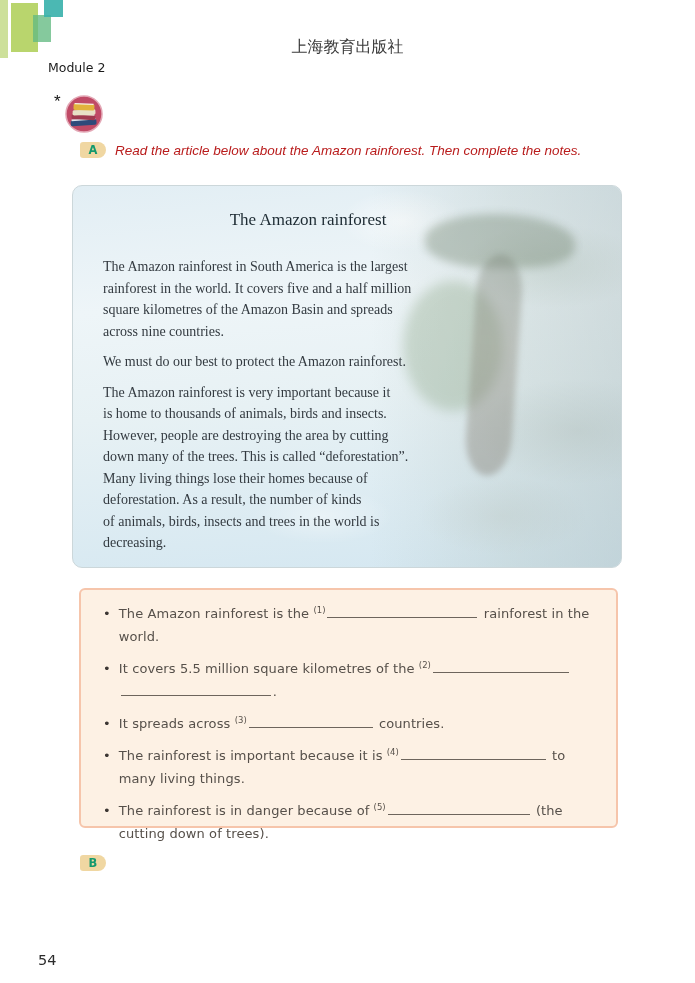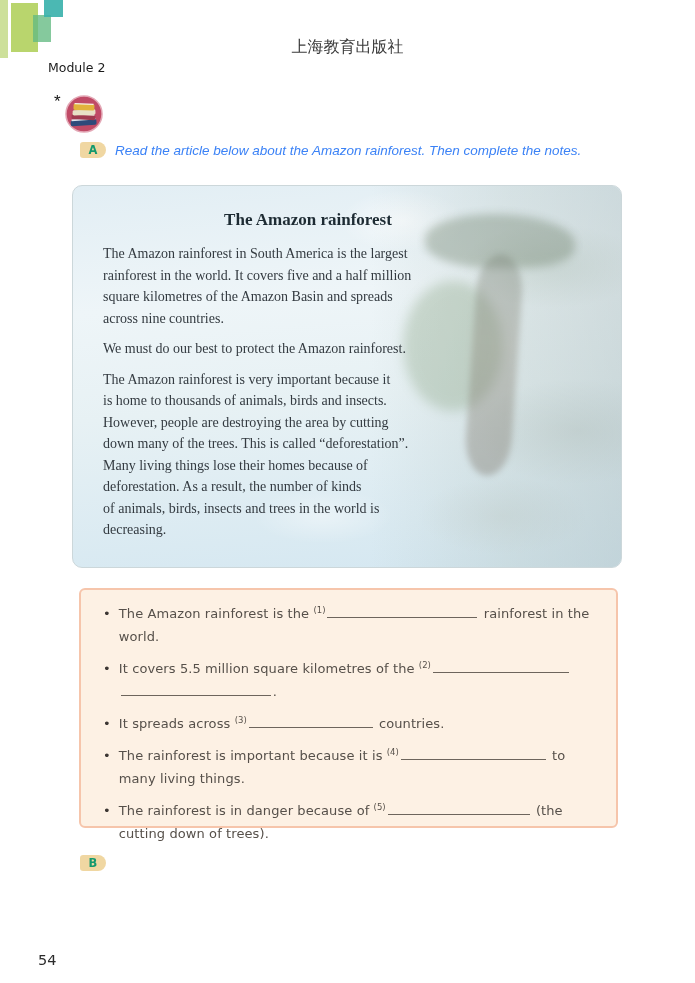--- a/index.html
+++ b/index.html
@@ -37,21 +37,21 @@
   .task-a { left:80px; top:141px; width:565px; }
   .task-b { left:80px; top:854px; width:580px; }
   .badge {
     flex:0 0 auto; width:26px; height:16px; margin-top:1px;
     background:var(--badge-bg,#f0d7a2); color:var(--badge-letter,#14996e);
     border-radius:4px 10px 10px 4px;
     display:inline-flex; align-items:center; justify-content:center;
     font-weight:bold; font-size:11.5px; font-family:"DejaVu Sans", sans-serif;
   }
   .instruction {
-    font-style:italic; font-size:13.5px; line-height:1.45; color:#3b82f6;
+    font-style:italic; font-size:13.5px; line-height:1.45; color:#b91c1c;
     font-family:"Liberation Sans", sans-serif; white-space:pre-line;
   }
 
   
   .article-box {
     position:absolute; left:72px; top:185px; width:550px; height:383px;
     border-radius:10px; border:1px solid #ccd7da; overflow:hidden;
     background:linear-gradient(175deg,#e2eef4 0%, #eef5f8 30%, #e7f1f4 55%, #d4e7f1 100%);
   }
   .foliage { position:absolute; inset:0;
@@ -67,22 +67,22 @@
   .branch { position:absolute; left:398px; top:68px; width:46px; height:222px;
     background:linear-gradient(180deg,#7c8579,#8d897b 40%,#7b7469);
     opacity:.38; filter:blur(3px); border-radius:24px/40px; transform:rotate(4deg); }
   .croc-head { position:absolute; left:352px; top:28px; width:150px; height:54px;
     background:#5f7258; opacity:.32; filter:blur(4px); border-radius:50% 60% 40% 50%; }
   .green-blob { position:absolute; left:330px; top:95px; width:100px; height:130px;
     background:#6f8f63; opacity:.26; filter:blur(6px); border-radius:50%; }
 
   .article-inner { position:relative; padding:24px 0 0 30px; width:440px; }
   .article-title {
-    font-family:"Liberation Serif", serif; font-weight:bold; font-size:17px;
-    color:#1d2b33; text-align:center; width:410px; margin-bottom:13px;
+    font-family:"Liberation Serif", serif; font-weight:normal; font-size:17px;
+    color:#1d2b33; text-align:center; width:410px; margin-bottom:26px;
   }
   .article-para {
     font-family:"Liberation Serif", serif; font-size:14px; line-height:21.5px;
     color:#333a40; white-space:pre-line; margin-bottom:9px; width:440px;
   }
 
   
   .notes-box {
     position:absolute; left:79px; top:588px; width:539px; height:240px;
     background:var(--notes-bg,#fdf1e4); border:2px solid var(--notes-border,#f6c5ab);

